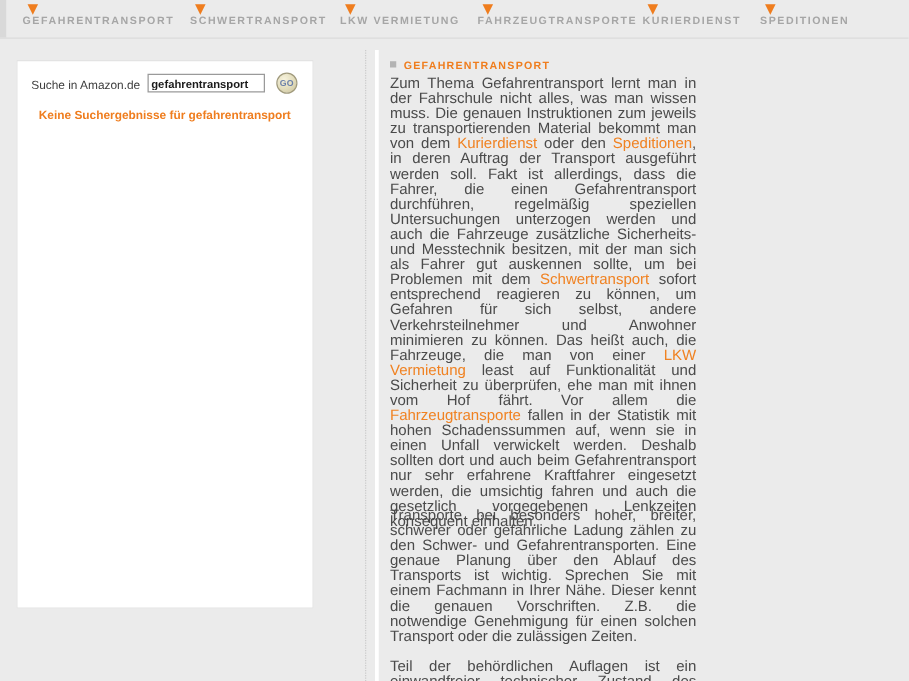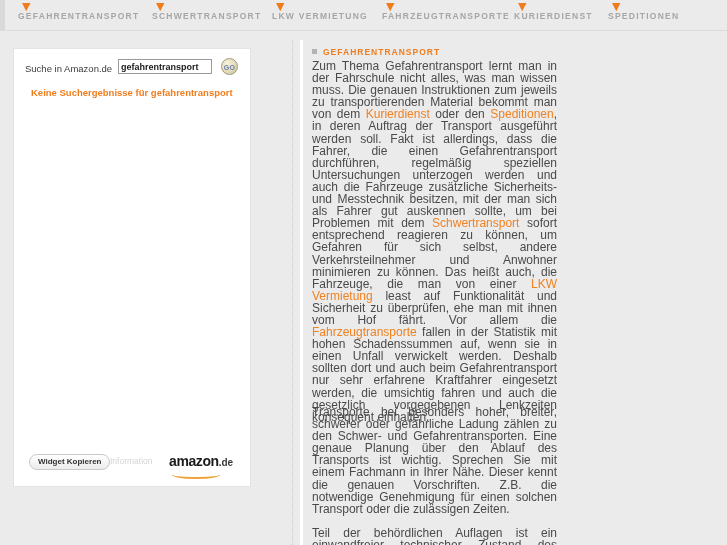--- a/index.html
+++ b/index.html
@@ -273,30 +273,20 @@
 <div id="left-col">
 
   <div id="widget-search-row">
     <span id="widget-search-label">Suche in Amazon.de</span>
     <input id="widget-search-input" type="text" value="gefahrentransport" style="">
     <div id="widget-go-button">GO</div>
   </div>
 
   <div id="widget-no-results">Keine Suchergebnisse für gefahrentransport</div>
 
-  <div id="widget-footer">
-    <div id="widget-copy-button">Widget Kopieren</div>
-    <span id="widget-information-link">Information</span>
-    <div id="amazon-logo">
-      <div>
-        <span class="amz-word">amazon</span><span class="amz-tld">.de</span>
-      </div>
-      <span class="amz-smile"></span>
-    </div>
-  </div>
 </div>
 
 <div id="col-divider"></div>
 <div id="right-col-white-edge"></div>
 
 <div id="right-col">
 
   <div id="article-heading">
     <span class="bullet"></span><span>GEFAHRENTRANSPORT</span>
   </div>

